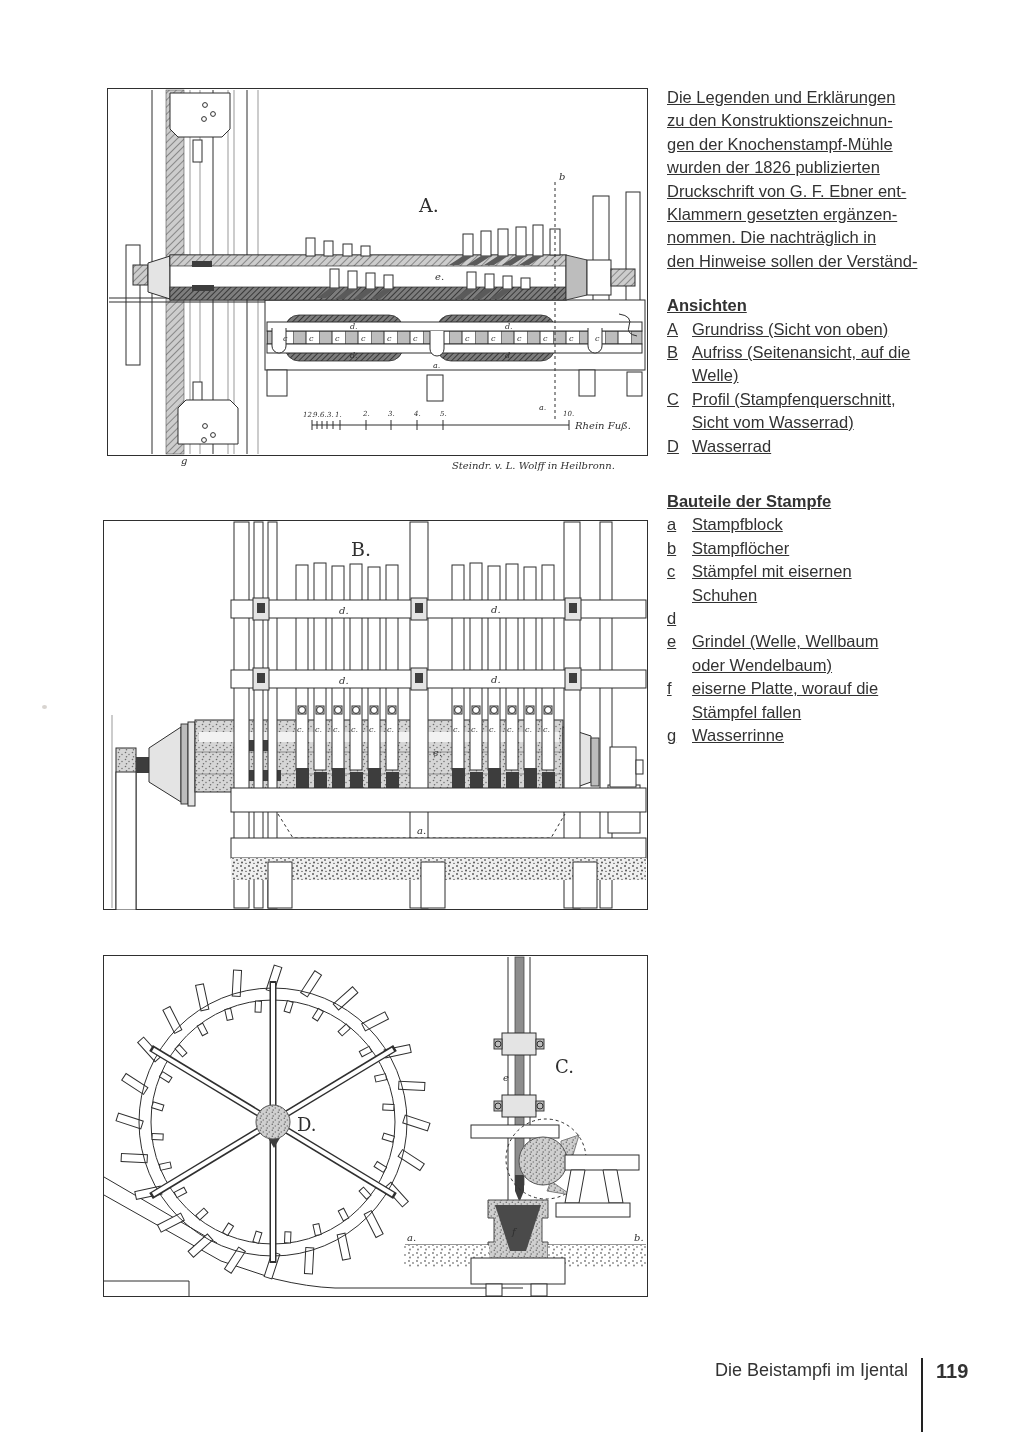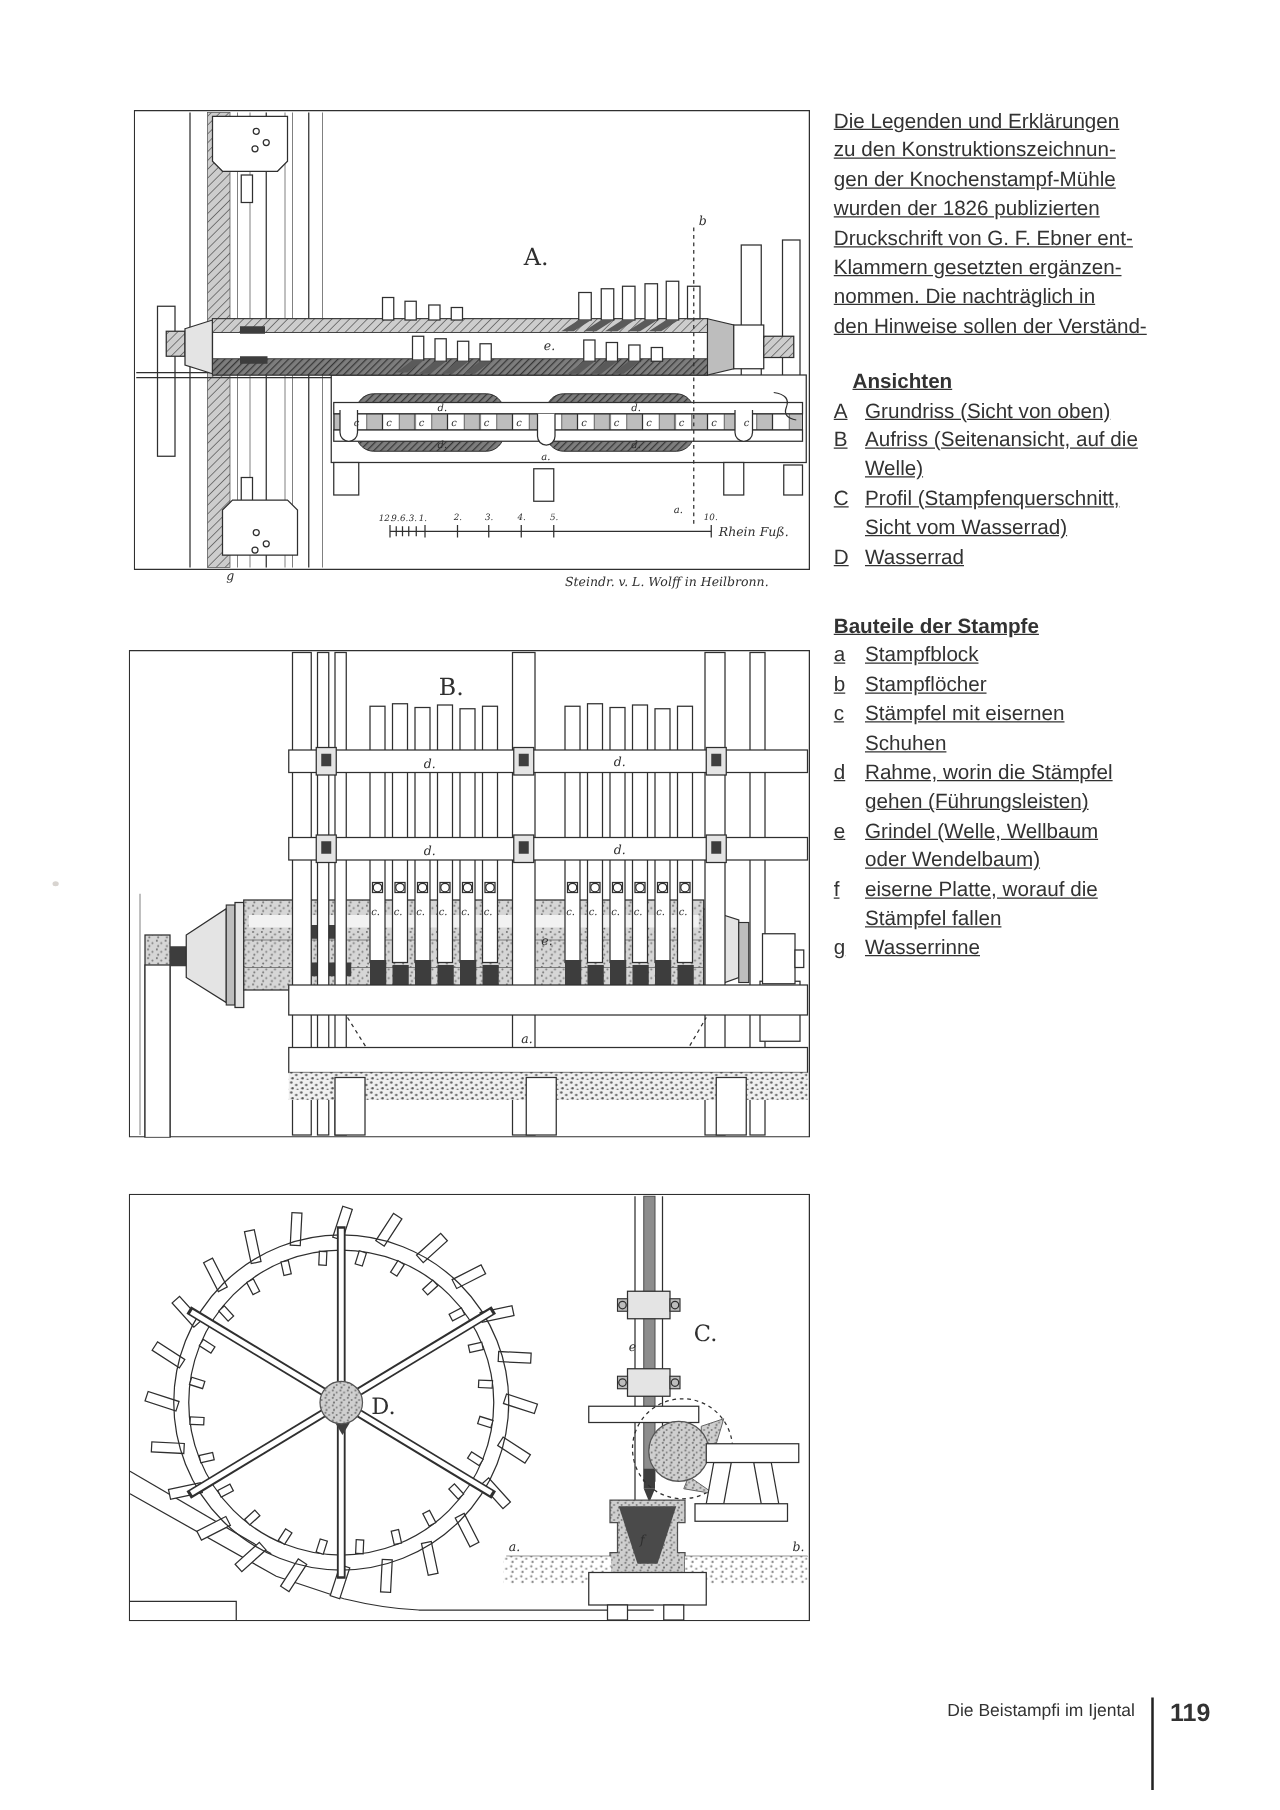--- a/index.html
+++ b/index.html
@@ -15,27 +15,27 @@
   svg .sh{fill:#5a5a5a;stroke:none;}
   svg .dash{stroke:#2f2f2f;stroke-width:1;fill:none;stroke-dasharray:3 3;}
   svg text{fill:#2f2f2f;}
   svg .slab{font-family:"DejaVu Serif",serif;font-size:19px;}
   svg .scr{font-family:"DejaVu Serif",serif;font-style:italic;font-size:10px;}
   svg .scr2{font-family:"DejaVu Serif",serif;font-style:italic;font-size:8px;}
   svg .num{font-family:"DejaVu Serif",serif;font-style:italic;font-size:7px;}
   .col{position:absolute;left:667px;top:86px;width:300px;font-size:16.5px;line-height:23.4px;text-decoration:underline;}
   .pline{white-space:nowrap;height:23.4px;}
   .hdg{font-weight:bold;}
-  .hdg.h1{margin-top:21px;margin-left:15px;}
+  .hdg.h1{margin-top:21px;}
   .hdg.h2{margin-top:32px;}
   .li{display:flex;align-items:flex-start;}
   .li .key{width:25px;flex:0 0 25px;}
   .li .txt{width:235px;}
   .parts .li .txt{width:218px;}
-  .footer-chapter{position:absolute;top:1360px;right:116px;font-size:14px;white-space:nowrap;}
+  .footer-chapter{position:absolute;top:1360px;right:116px;font-size:18px;white-space:nowrap;}
   .footer-rule{position:absolute;left:921px;top:1358px;width:2px;height:74px;background:#222;}
   .footer-page{position:absolute;left:936px;top:1360px;font-size:20px;font-weight:bold;}
   .smudge{position:absolute;left:42px;top:705px;width:5px;height:4px;background:#d8d4d0;border-radius:50%;}
 </style>
 </head>
 <body>
 
 <div class="fig" style="left:107px;top:88px;">
 <svg width="541" height="385" viewBox="0 0 541 385">
   <defs>
@@ -560,21 +560,20 @@
     <div class="li">
       <span class="key">b</span>
       <span class="txt">Stampflöcher</span>
     </div>
     <div class="li">
       <span class="key">c</span>
       <span class="txt">Stämpfel mit eisernen Schuhen</span>
     </div>
     <div class="li">
       <span class="key">d</span>
-      <span class="txt">Rahme, worin die Stämpfel gehen (Führungsleisten)</span>
     </div>
     <div class="li">
       <span class="key">e</span>
       <span class="txt">Grindel (Welle, Wellbaum oder Wendelbaum)</span>
     </div>
     <div class="li">
       <span class="key">f</span>
       <span class="txt">eiserne Platte, worauf die Stämpfel fallen</span>
     </div>
     <div class="li">

